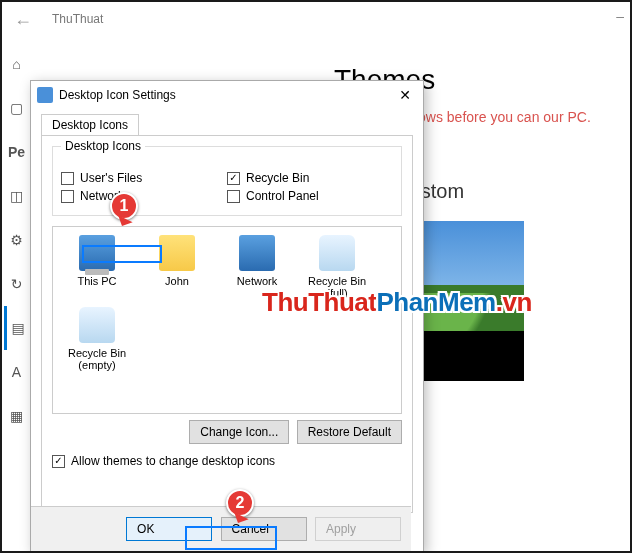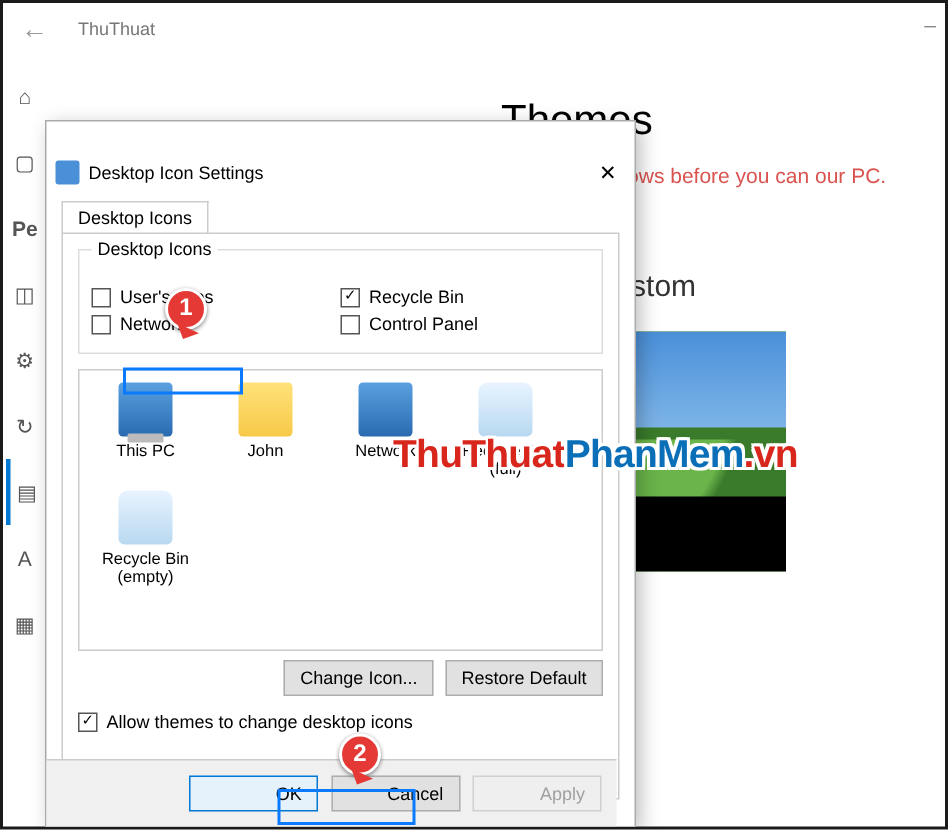--- a/index.html
+++ b/index.html
@@ -20,42 +20,42 @@
   .preview-sky { position:absolute; inset:0 0 60% 0; background: linear-gradient(#4a90d9,#7db4e8); }
   .preview-hill { position:absolute; inset:45% 0 0 0; background: radial-gradient(circle at 30% -20%, #6ab44a 55%, #3a7b2b 60%); }
   .preview-taskbar { position:absolute; left:0; right:0; bottom:0; height:50px; background:#000; }
   .preview-start { position:absolute; left:0; bottom:0; width:78px; height:100px; background:#0078d4; }
   .preview-tile { position:absolute; width:30px; height:30px; background:#106ebe; }
   .preview-aa { position:absolute; top:14px; right:14px; width:50px; height:50px; background:#222; border:1px solid #666; color:#fff; display:flex; align-items:center; justify-content:center; font-size:14px;}
   .sound-row { margin-top: 18px; font-size: 14px; color: #444; }
 
   
   .dlg { position: absolute; left: 28px; top: 78px; width: 394px; height: 472px; background: #fff; border: 1px solid #aaa; box-shadow: 3px 3px 12px rgba(0,0,0,0.25); }
-  .dlg-titlebar { height: 28px; display: flex; align-items: center; padding: 0 6px; font-size: 12px; margin-top: 20px; }
+  .dlg-titlebar { height: 28px; display: flex; align-items: center; padding: 0 6px; font-size: 12px; }
   .dlg-ico { width:16px; height:16px; background:#4a90d9; margin-right:6px; border-radius:2px; display:inline-block; }
   .dlg-close { margin-left:auto; font-size:14px; padding:2px 6px; cursor:default; }
   .dlg-body { padding: 4px 10px 0 10px; }
   .dlg-tab { display:inline-block; padding:3px 10px; font-size:12px; border:1px solid #ccc; border-bottom:1px solid #fff; position:relative; top:1px; background:#fff;}
   .dlg-panel { border:1px solid #ccc; height: 378px; padding: 10px 10px; font-size: 12px; position:relative; }
   .groupbox { border:1px solid #ddd; padding: 20px 8px 8px 8px; position: relative; }
   .groupbox .legend { position:absolute; top:-8px; left:8px; background:#fff; padding:0 4px; font-size:12px;}
   .chkrow { display:flex; align-items:center; gap:6px; font-size:12px; margin:4px 0; }
   .chkrow .cb { width:13px; height:13px; border:1px solid #555; display:flex; align-items:center; justify-content:center; font-size:10px; line-height:1; }
   .chk-cols { display:flex; }
   .chk-cols > div { flex:1; }
   .icon-list { border:1px solid #ccc; margin-top:10px; height:188px; padding:8px 4px; position:relative; display:flex; flex-wrap:wrap; align-content:flex-start; }
   .li-item { width:80px; text-align:center; font-size:11px; margin-bottom:8px;}
   .li-item .gfx { width:36px; height:36px; margin:0 auto 4px auto; position:relative; }
   .gfx.pc { background: linear-gradient(#5aa0e0,#2a6bb0); border-radius:3px; }
   .gfx.pc::after{content:"";position:absolute;inset:auto 6px -4px 6px;height:6px;background:#bbb;border-radius:1px;}
   .gfx.folder { background: linear-gradient(#ffe27a,#f7c948); border-radius:3px; }
   .gfx.net { background: linear-gradient(#5aa0e0,#2a6bb0); border-radius:3px; }
   .gfx.bin { background: linear-gradient(#e8f4ff,#b8d8f0); border-radius:6px 6px 4px 4px; }
   .btn-row { text-align:right; margin-top:6px; }
-  .btn { display:inline-block; min-width:86px; text-align:right; padding:4px 10px; font-size:12px; border:1px solid #adadad; background:#e1e1e1; margin-left:4px; }
+  .btn { display:inline-block; min-width:86px; text-align:left; padding:4px 10px; font-size:12px; border:1px solid #adadad; background:#e1e1e1; margin-left:4px; }
   .btn.primary { border:1px solid #0078d4; background:#e5f1fb; }
   .btn.disabled { color:#a0a0a0; background:#efefef; border-color:#d0d0d0;}
   .okbar { border-top:1px solid #ccc; padding:10px; text-align:right; background:#f0f0f0; position:absolute; left:0; right:12px; bottom:0; }
 
   
   .marker { position:absolute; width:28px; height:28px; border-radius:50%; background:#e53935; color:#fff; font-weight:700; font-size:16px; display:flex; align-items:center; justify-content:center; z-index:50; border:2px solid #fff; box-shadow:0 1px 3px rgba(0,0,0,0.5);}
   .marker::after { content:""; position:absolute; width:0; height:0; border:8px solid transparent; border-top-color:#e53935; top:24px; left:2px; transform:rotate(25deg);}
   .highlight { position:absolute; border:2px solid #0a7bff; pointer-events:none; z-index:49;}
   .watermark { position:absolute; left:260px; top:285px; font-size:26px; font-weight:700; letter-spacing:-0.5px; z-index:60; white-space:nowrap;}
   .wm-outline { color:#fff; text-shadow: -2px 0 #fff,2px 0 #fff,0 -2px #fff,0 2px #fff, -2px -2px #fff,2px 2px #fff,-2px 2px #fff,2px -2px #fff;}

